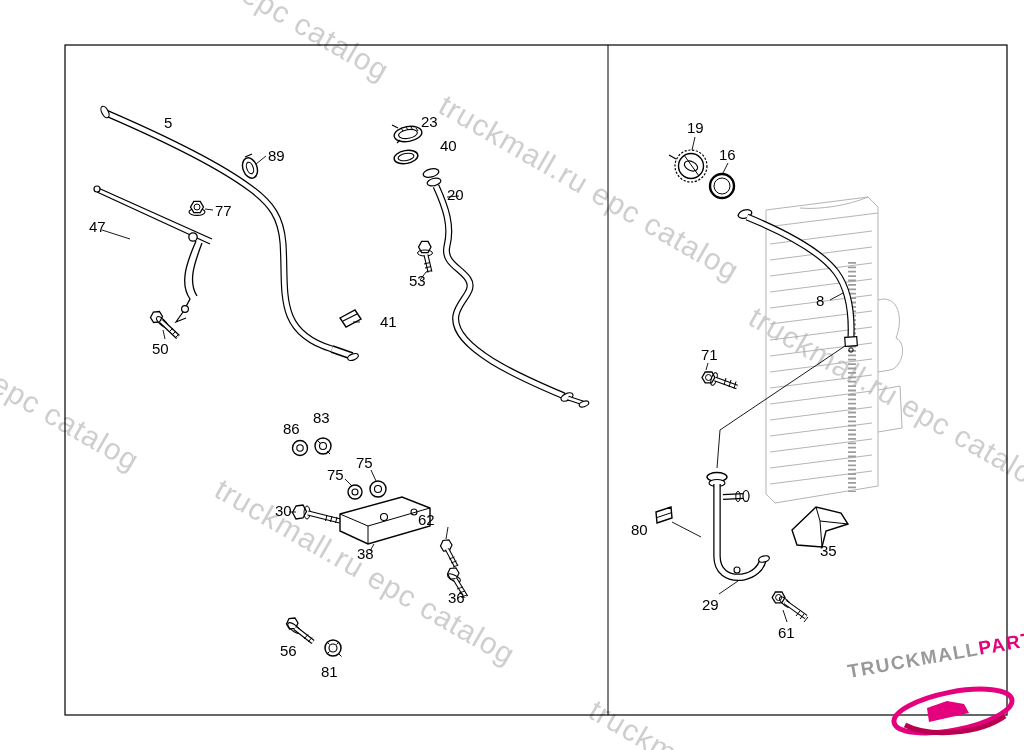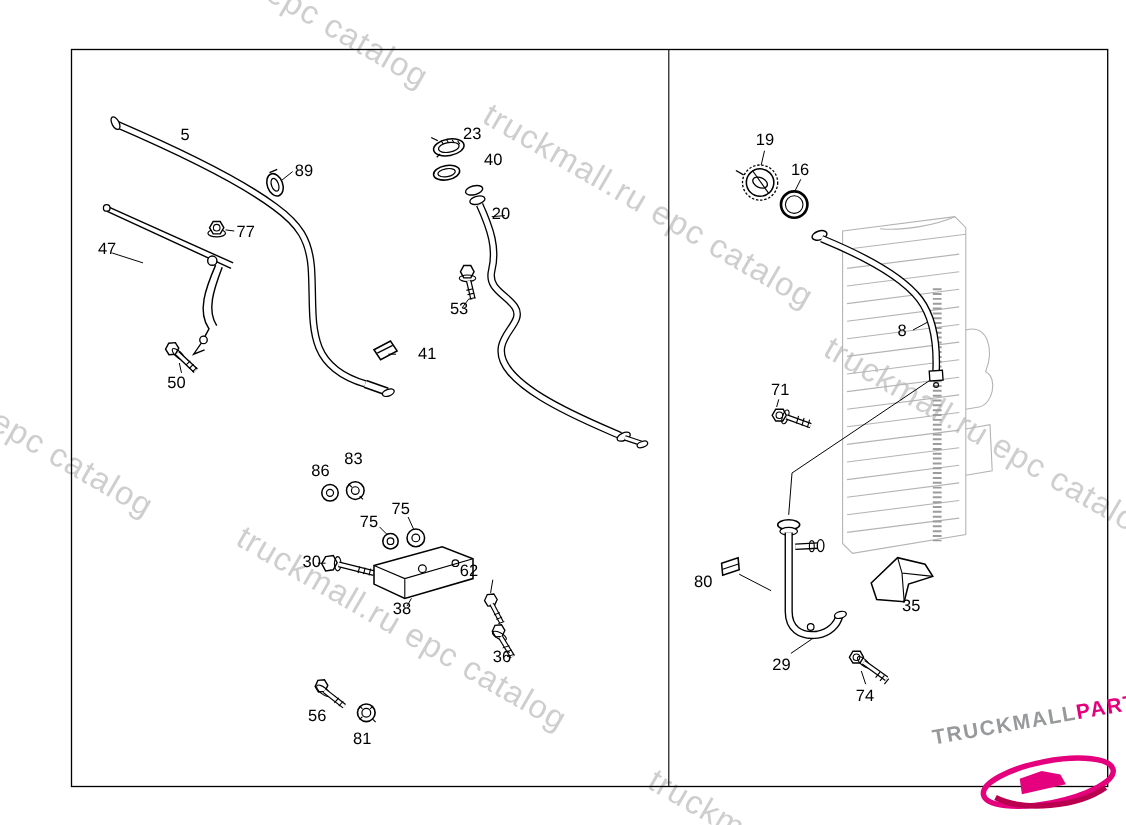--- a/index.html
+++ b/index.html
@@ -302,21 +302,21 @@
   <div class="part-label" style="left:448px;top:590px">36</div>
   <div class="part-label" style="left:280px;top:643px">56</div>
   <div class="part-label" style="left:321px;top:664px">81</div>
   <div class="part-label" style="left:687px;top:120px">19</div>
   <div class="part-label" style="left:719px;top:147px">16</div>
   <div class="part-label" style="left:816px;top:293px">8</div>
   <div class="part-label" style="left:701px;top:347px">71</div>
   <div class="part-label" style="left:631px;top:522px">80</div>
   <div class="part-label" style="left:820px;top:543px">35</div>
   <div class="part-label" style="left:702px;top:597px">29</div>
-  <div class="part-label" style="left:778px;top:625px">74</div>
+  <div class="part-label" style="left:778px;top:625px">61</div>
 
   <div id="logo-text">
     <span class="gray">TRUCKMALL</span><span class="pink">PARTS</span>
   </div>
   <svg id="logo-swoosh" width="135" height="65" viewBox="0 0 135 65">
     <ellipse cx="68" cy="33" rx="60" ry="19" transform="rotate(-11 68 33)" fill="none" stroke="#e5007d" stroke-width="5"></ellipse>
     <path d="M20,47 C45,60 95,56 120,38" fill="none" stroke="#b8004f" stroke-width="5"></path>
     <path d="M42,30 l20,-7 l17,3 l5,9 l-40,9 z" fill="#e5007d"></path>
   </svg>
 

